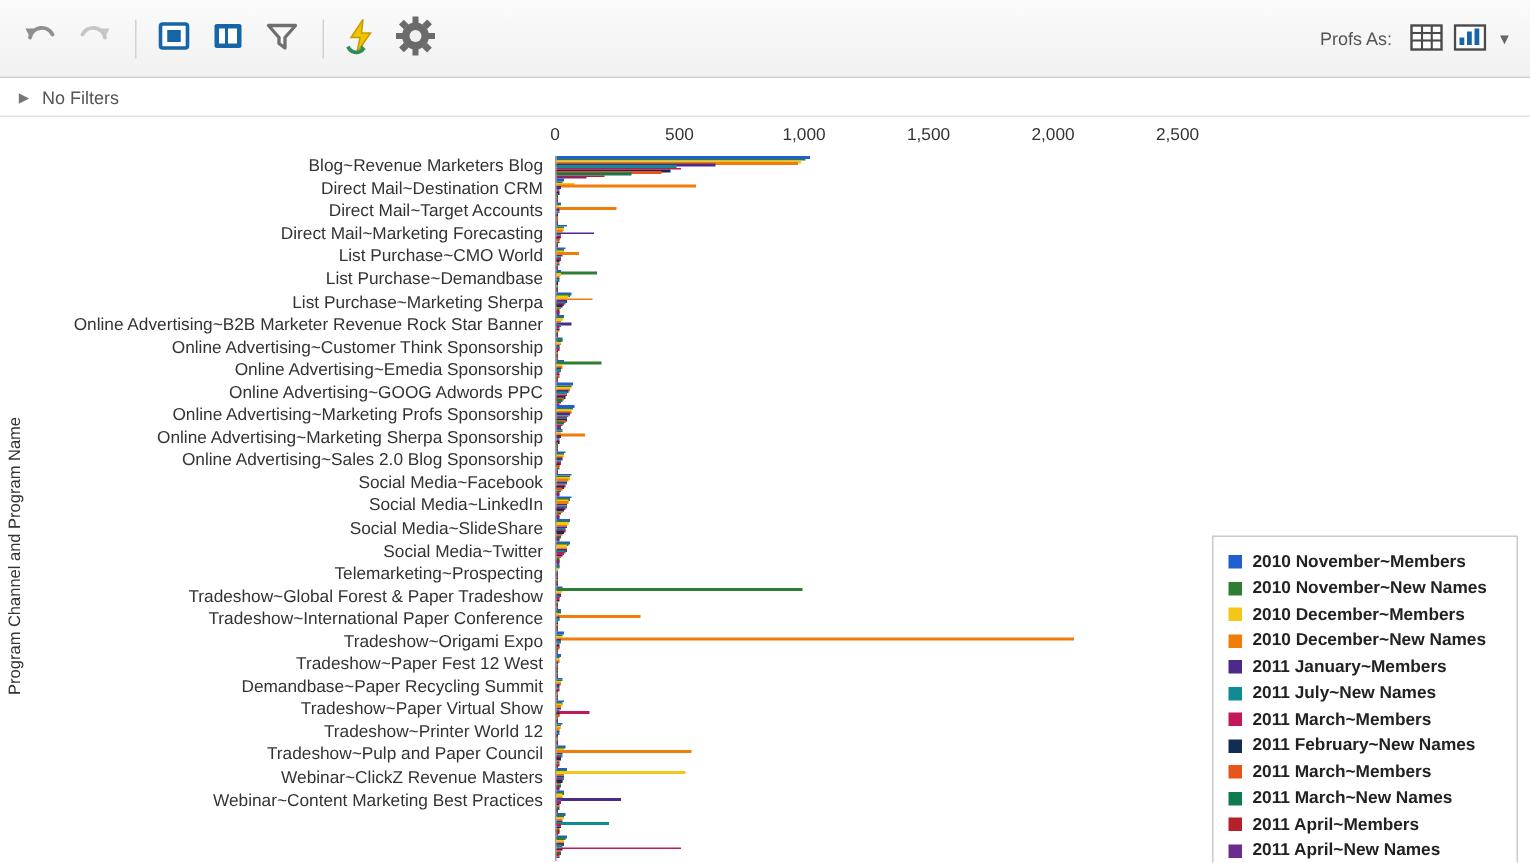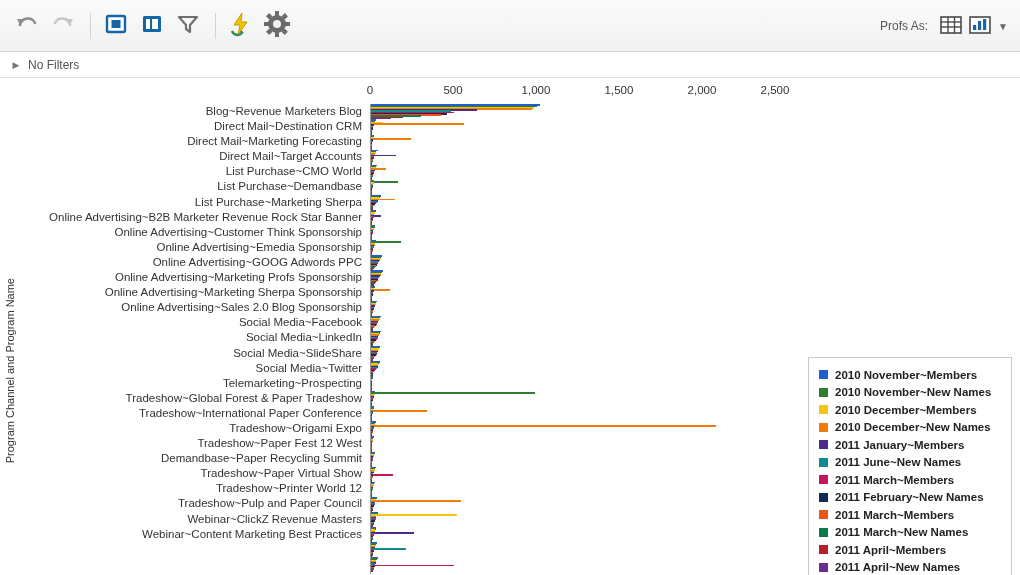--- a/index.html
+++ b/index.html
@@ -324,28 +324,28 @@
 <div class="chart-wrap">
 
   <div class="y-axis-title">Program Channel and Program Name</div>
 
   <div class="x-ticks" id="x-ticks">
       <div class="x-tick" style="left: 0px;">0</div>
       <div class="x-tick" style="left: 83px;">500</div>
       <div class="x-tick" style="left: 166px;">1,000</div>
       <div class="x-tick" style="left: 249px;">1,500</div>
       <div class="x-tick" style="left: 332px;">2,000</div>
-      <div class="x-tick" style="left: 405px;">2,500</div>
+      <div class="x-tick" style="left: 415px;">2,500</div>
     </div>
 
   <div class="cat-labels" id="cat-labels">
       <div class="cat-label">Blog~Revenue Marketers Blog</div>
       <div class="cat-label">Direct Mail~Destination CRM</div>
+      <div class="cat-label">Direct Mail~Target Accounts</div>
       <div class="cat-label">Direct Mail~Marketing Forecasting</div>
-      <div class="cat-label">Direct Mail~Target Accounts</div>
       <div class="cat-label">List Purchase~CMO World</div>
       <div class="cat-label">List Purchase~Demandbase</div>
       <div class="cat-label">List Purchase~Marketing Sherpa</div>
       <div class="cat-label">Online Advertising~B2B Marketer Revenue Rock Star Banner</div>
       <div class="cat-label">Online Advertising~Customer Think Sponsorship</div>
       <div class="cat-label">Online Advertising~Emedia Sponsorship</div>
       <div class="cat-label">Online Advertising~GOOG Adwords PPC</div>
       <div class="cat-label">Online Advertising~Marketing Profs Sponsorship</div>
       <div class="cat-label">Online Advertising~Marketing Sherpa Sponsorship</div>
       <div class="cat-label">Online Advertising~Sales 2.0 Blog Sponsorship</div>
@@ -819,21 +819,21 @@
       <div class="legend-item">
         <span class="legend-swatch" style="background: rgb(240, 125, 10);"></span>
         <span class="legend-text">2010 December~New Names</span>
       </div>
       <div class="legend-item">
         <span class="legend-swatch" style="background: rgb(75, 42, 138);"></span>
         <span class="legend-text">2011 January~Members</span>
       </div>
       <div class="legend-item">
         <span class="legend-swatch" style="background: rgb(15, 139, 146);"></span>
-        <span class="legend-text">2011 June~New Names</span>
+        <span class="legend-text">2011 July~New Names</span>
       </div>
       <div class="legend-item">
         <span class="legend-swatch" style="background: rgb(194, 24, 91);"></span>
         <span class="legend-text">2011 March~Members</span>
       </div>
       <div class="legend-item">
         <span class="legend-swatch" style="background: rgb(19, 44, 84);"></span>
         <span class="legend-text">2011 February~New Names</span>
       </div>
       <div class="legend-item">

